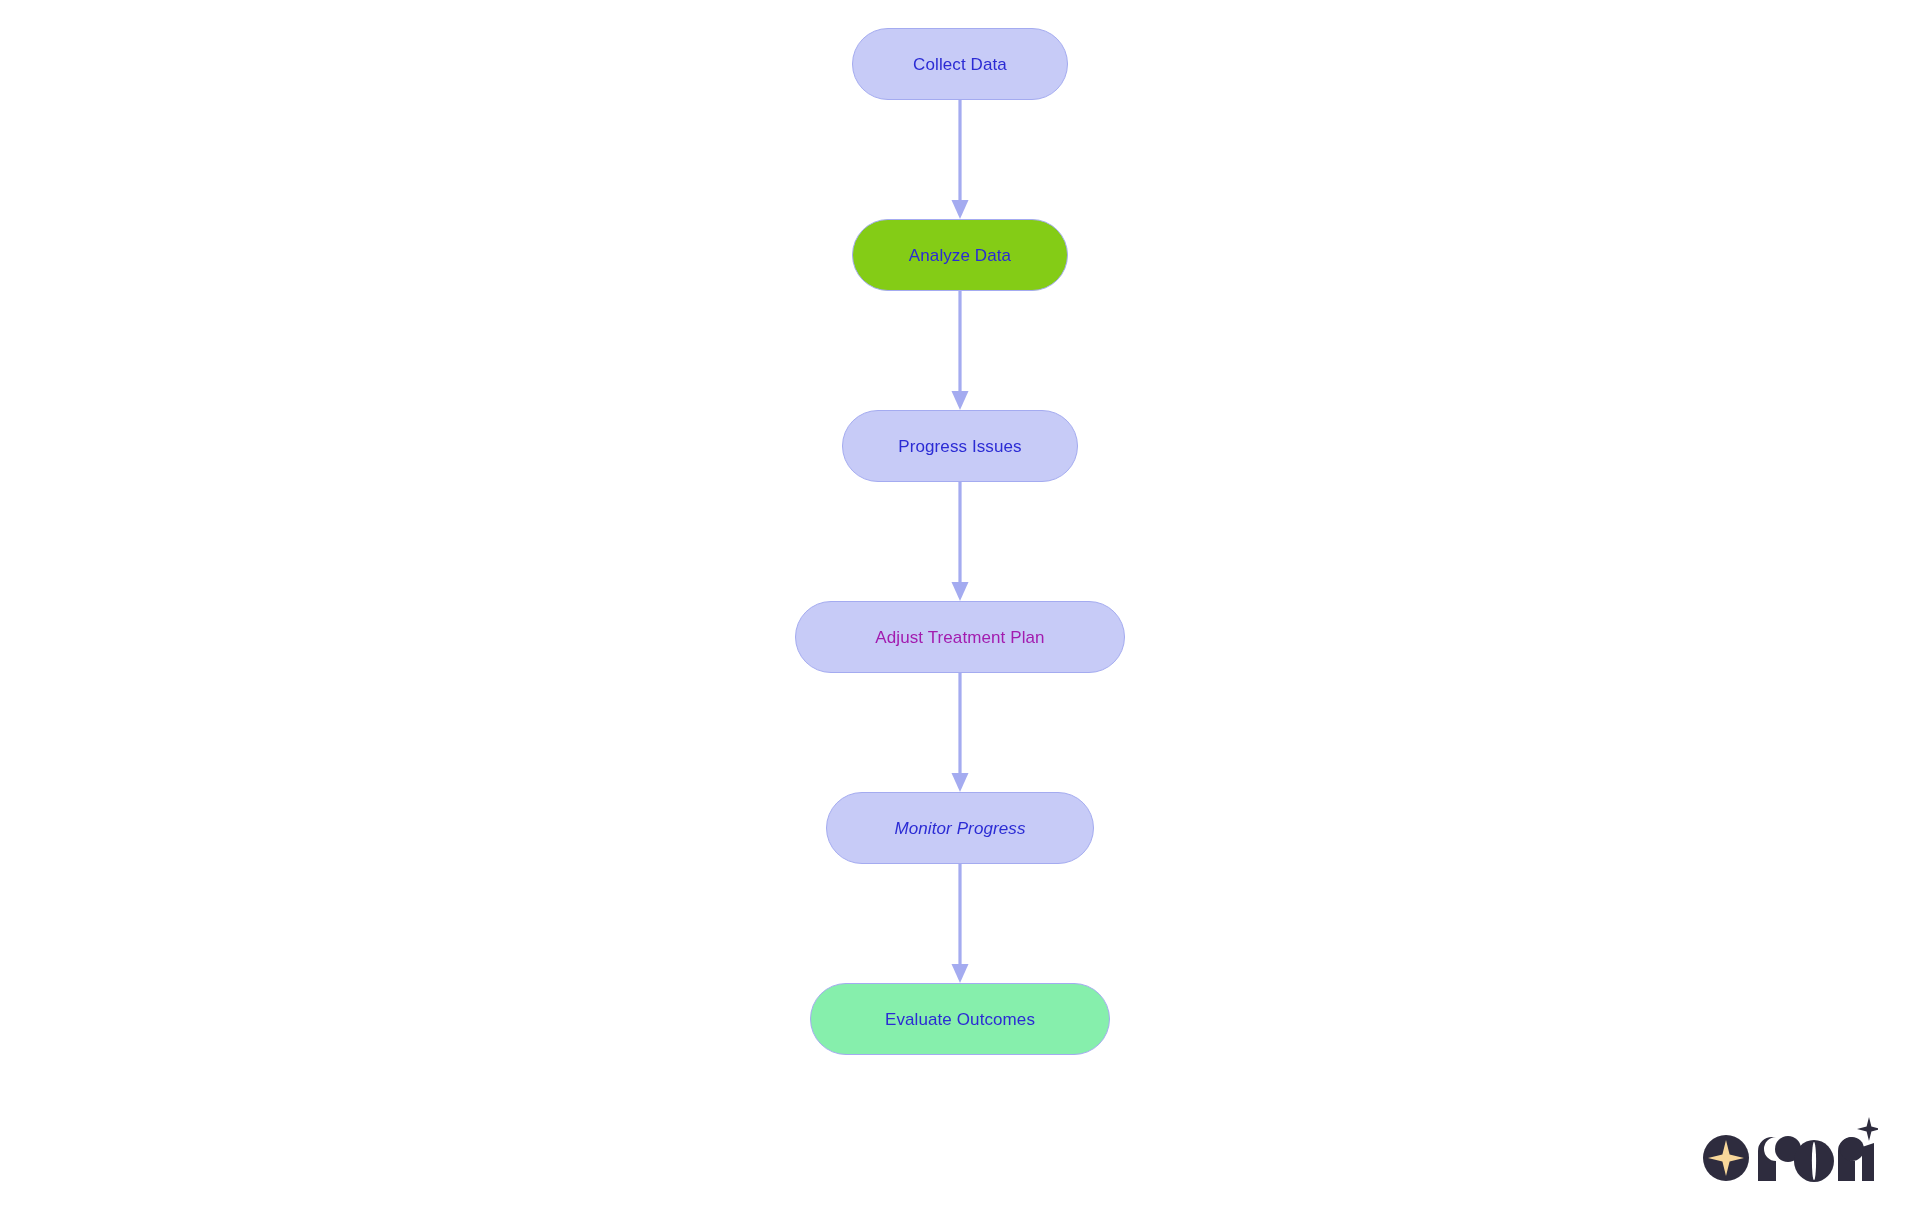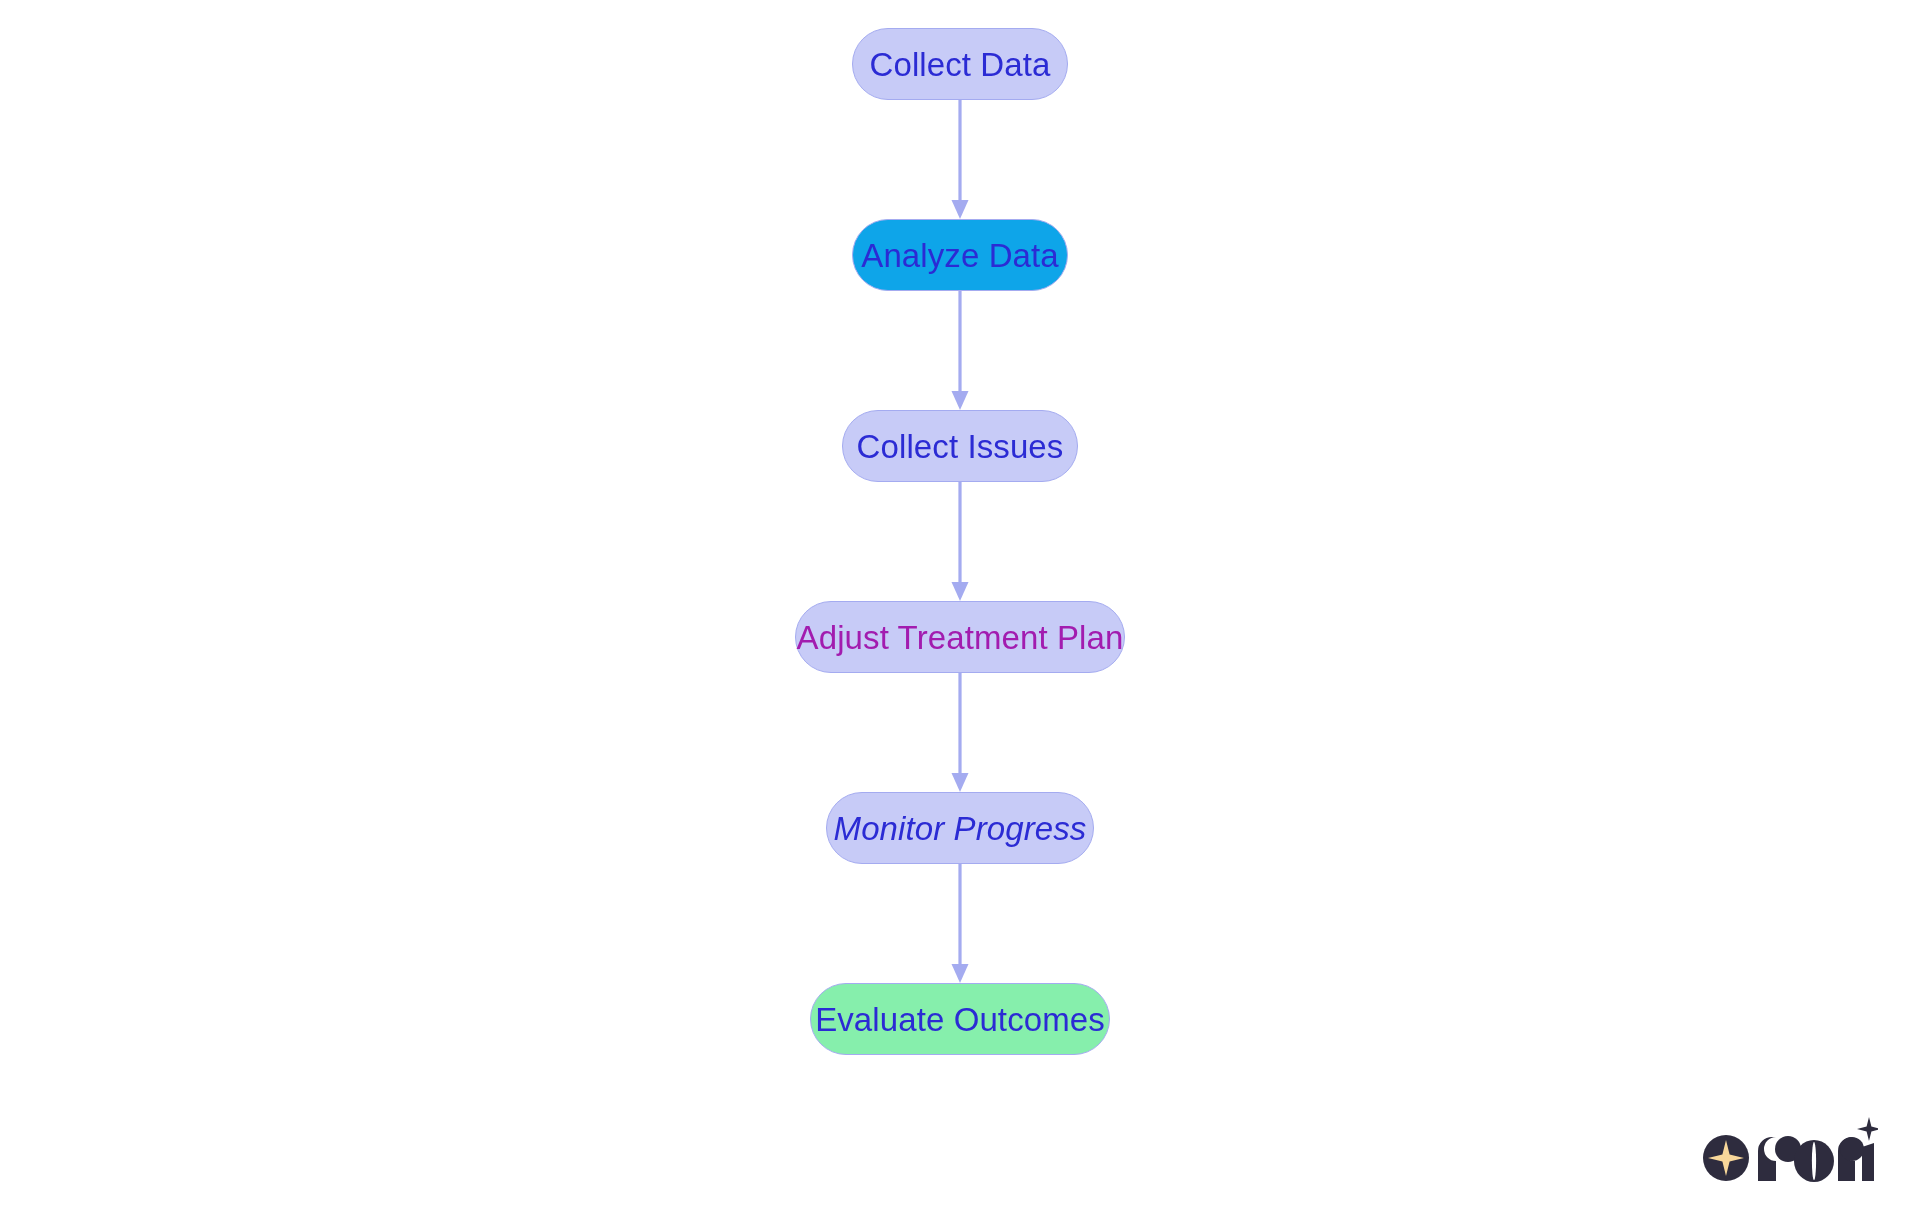--- a/index.html
+++ b/index.html
@@ -41,21 +41,21 @@
     background: #c7cbf7;
     border: 1.6px solid #a4abf0;
     display: flex;
     align-items: center;
     justify-content: center;
     padding: 0 34px;
     white-space: nowrap;
   }
 
   .flow-node-label {
-    font-size: 33px;
+    font-size: 17px;
     line-height: 1;
     color: #2b2bd4;
     letter-spacing: 0.1px;
     font-weight: 400;
   }
 
   .flow-edge {
     width: 30px;
     height: 119px;
     display: block;
@@ -76,29 +76,29 @@
 <div id="flow-canvas">
 
   <div class="flow-chain" id="flow-chain" style="top:28px;">
       <div class="flow-node" style="width: 216px; background: rgb(199, 203, 247); border-color: rgb(164, 171, 240);">
         <span class="flow-node-label" style="color: rgb(43, 43, 212);">Collect Data</span>
       </div>
       <svg class="flow-edge" viewBox="0 0 30 119" width="30" height="119">
         <line x1="15" y1="0" x2="15" y2="102" stroke="#a4abf0" stroke-width="3.2"></line>
         <path d="M6.5 100 L23.5 100 L15 119 Z" fill="#a4abf0"></path>
       </svg>
-      <div class="flow-node" style="width: 216px; background: #0ea5e9; border-color: rgb(164, 171, 240); justify-content: center;">
+      <div class="flow-node" style="width: 216px; background: #84cc16; border-color: rgb(164, 171, 240); justify-content: center;">
         <span class="flow-node-label" style="color: rgb(43, 43, 212);">Analyze Data</span>
       </div>
       <svg class="flow-edge" viewBox="0 0 30 119" width="30" height="119">
         <line x1="15" y1="0" x2="15" y2="102" stroke="#a4abf0" stroke-width="3.2"></line>
         <path d="M6.5 100 L23.5 100 L15 119 Z" fill="#a4abf0"></path>
       </svg>
       <div class="flow-node" style="width: 236px; background: rgb(199, 203, 247); border-color: rgb(164, 171, 240);">
-        <span class="flow-node-label" style="color: rgb(43, 43, 212);">Collect Issues</span>
+        <span class="flow-node-label" style="color: rgb(43, 43, 212);">Progress Issues</span>
       </div>
       <svg class="flow-edge" viewBox="0 0 30 119" width="30" height="119">
         <line x1="15" y1="0" x2="15" y2="102" stroke="#a4abf0" stroke-width="3.2"></line>
         <path d="M6.5 100 L23.5 100 L15 119 Z" fill="#a4abf0"></path>
       </svg>
       <div class="flow-node" style="width: 330px; background: rgb(199, 203, 247); border-color: rgb(164, 171, 240);">
         <span class="flow-node-label" style="color: #a21caf;">Adjust Treatment Plan</span>
       </div>
       <svg class="flow-edge" viewBox="0 0 30 119" width="30" height="119">
         <line x1="15" y1="0" x2="15" y2="102" stroke="#a4abf0" stroke-width="3.2"></line>

